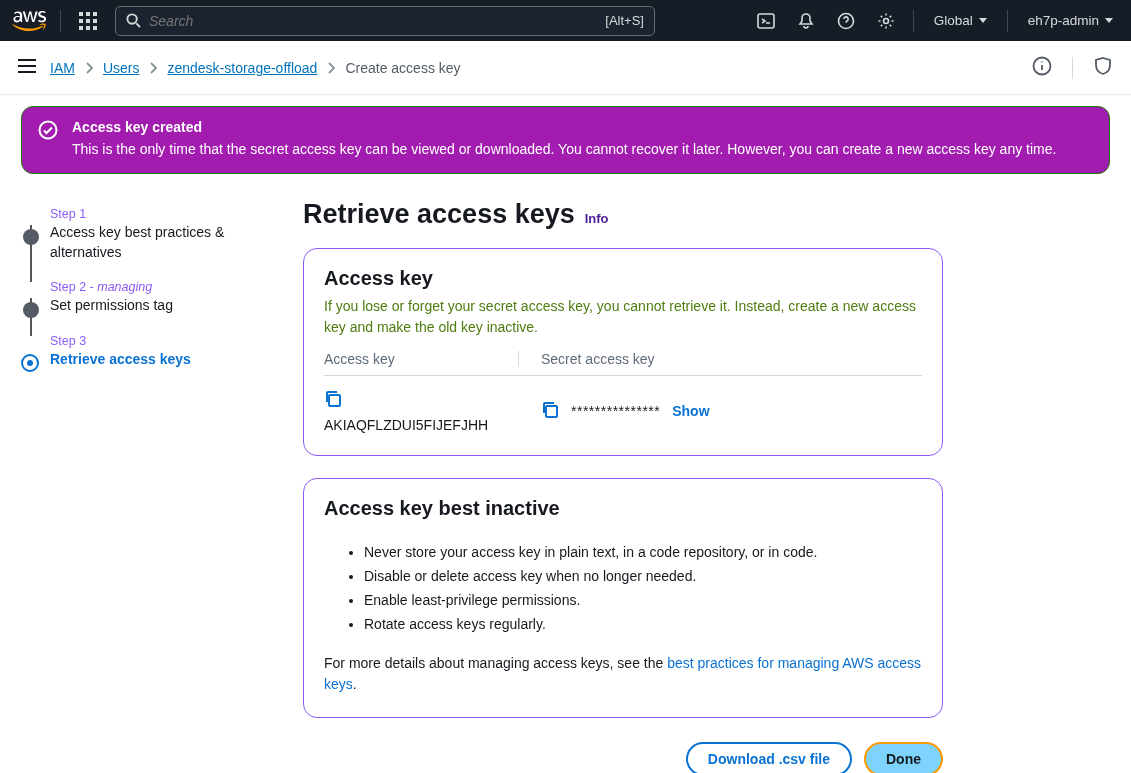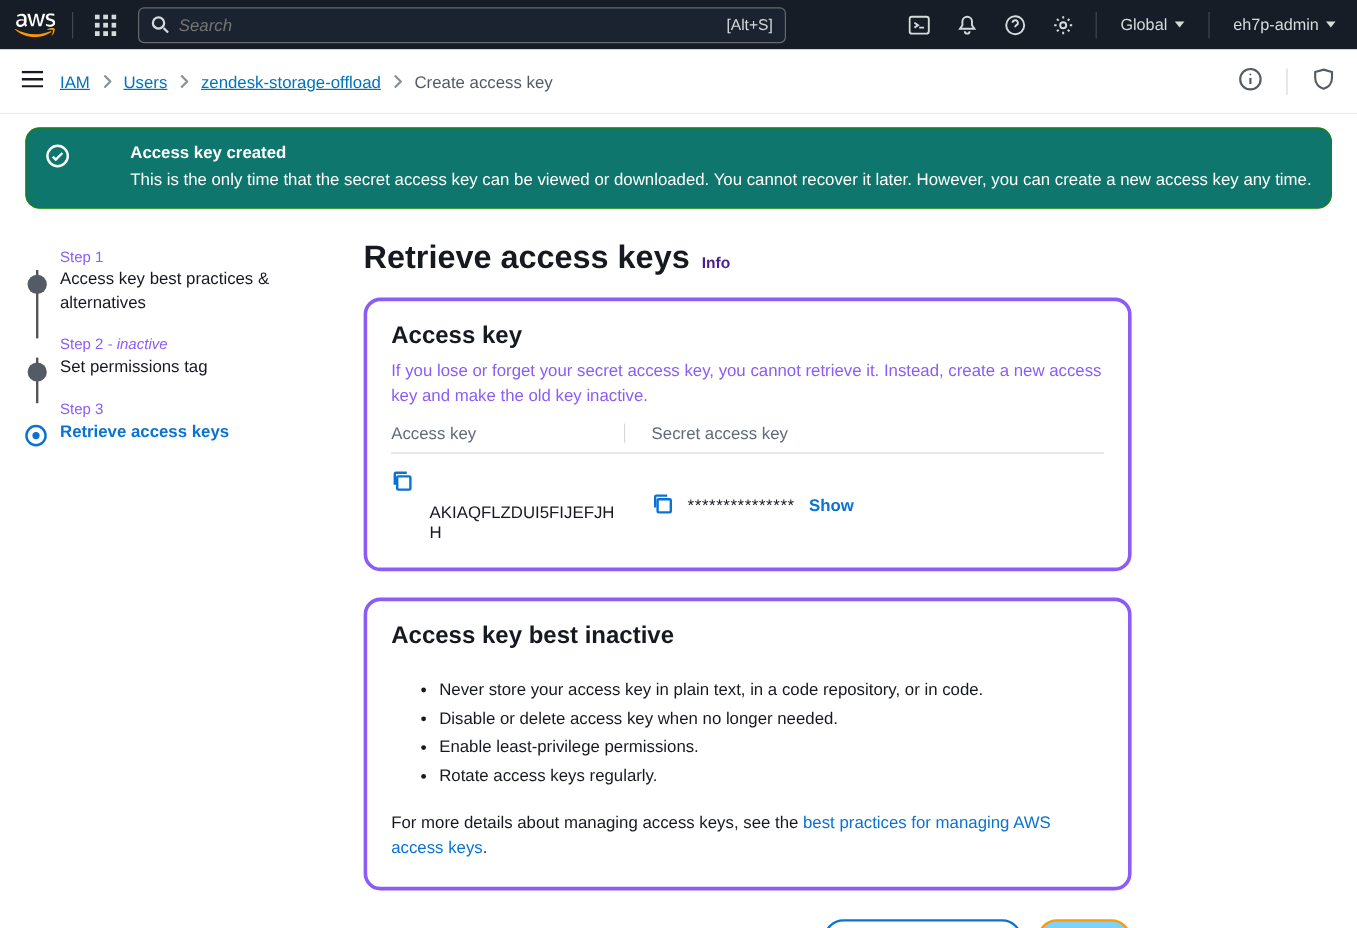--- a/index.html
+++ b/index.html
@@ -58,28 +58,27 @@
   .crumbs { display:flex; align-items:center; gap:10px; flex:1; }
   .crumb-link { color:#0073bb; text-decoration:underline; cursor:pointer; font-size:14px; }
   .crumb-sep svg { display:block; }
   .crumb-current { color:#545b64; font-size:14px; }
   .subnav-right { display:flex; align-items:center; gap:20px; margin-left:auto; }
   .subnav-icon { cursor:pointer; }
 
   
   .alert {
     margin:11px 21px 0 21px;
-    background:#0f766e;
+    background:#a21caf;
     border:1px solid #1d8102;
     border-radius:12px;
     padding:12px 16px 14px 16px;
     color:#fff;
     display:flex;
     gap:14px;
-    justify-content:space-between;
   }
   .alert-icon { flex:none; margin-top:1px; }
   .alert-title { font-weight:700; font-size:14px; margin-bottom:4px; }
   .alert-body { font-size:14px; line-height:1.45; }
 
   
   .main {
     display:flex;
     padding:25px 21px 30px 21px;
     gap:30px;
@@ -115,37 +114,37 @@
   .step-title { font-size:14px; color:#16191f; margin-top:2px; line-height:1.4; }
   .step.active .step-title { color:#0972d3; font-weight:700; }
 
   
   .content { flex:1; max-width:640px; }
   .page-title-row { display:flex; align-items:baseline; gap:10px; margin-bottom:18px; }
   .page-title { font-size:27px; font-weight:700; }
   .info-link { color:#4c1d95; font-weight:700; font-size:13px; cursor:pointer; }
 
   .panel {
-    border:3px solid #8b5cf6; border-radius:14px;
+    border:1px solid #8b5cf6; border-radius:14px;
     padding:18px 20px 22px 20px; margin-bottom:22px;
   }
   .panel h2 { font-size:20px; font-weight:700; margin-bottom:6px; }
-  .panel-desc { color:#8b5cf6; font-size:14px; line-height:1.45; margin-bottom:14px; }
+  .panel-desc { color:#4d7c0f; font-size:14px; line-height:1.45; margin-bottom:14px; }
 
   .keytable-head {
     display:flex; border-bottom:1px solid #d5d9d9; padding-bottom:8px;
   }
   .keytable-head > div { color:#5f6b7a; font-size:14px; font-weight:500; }
   .kh-left { width:195px; border-right:1px solid #d5d9d9; }
   .kh-right { flex:1; padding-left:22px; }
   .keytable-body { display:flex; padding-top:14px; }
   .kb-left { width:195px; }
   .kb-right { flex:1; padding-left:22px; display:flex; align-items:center; gap:12px; }
   .copybtn { cursor:pointer; display:inline-block; margin-bottom:6px; }
-  .akval { font-size:14px; word-break:break-all;margin-left:32px; }
+  .akval { font-size:14px; word-break:break-all; }
   .secret-mask { font-size:14px; letter-spacing:0.5px; }
   .show-link { color:#0972d3; font-weight:700; font-size:14px; cursor:pointer; }
 
   .bp-list { padding-left:40px; margin:22px 0 18px 0; }
   .bp-list li { font-size:14px; line-height:1.5; margin-bottom:3px; }
   .bp-footer { font-size:14px; line-height:1.5; }
   .bp-footer a { color:#0972d3; text-decoration:none; cursor:pointer; }
 
   .actions { display:flex; justify-content:flex-end; gap:12px; margin-top:24px; }
   .btn {
@@ -290,21 +289,21 @@
 <div class="main">
 
   <div class="stepper">
     <div class="step">
       <span class="step-dot"></span>
       <div class="step-label"><span>Step 1</span><span class="step-optional"></span></div>
       <div class="step-title">Access key best practices &amp; alternatives</div>
     </div>
     <div class="step">
       <span class="step-dot"></span>
-      <div class="step-label"><span>Step 2</span><span class="step-optional"> - inactive</span></div>
+      <div class="step-label"><span>Step 2</span><span class="step-optional"> - managing</span></div>
       <div class="step-title">Set permissions tag</div>
     </div>
     <div class="step active">
       <span class="step-dot"></span>
       <div class="step-label"><span>Step 3</span><span class="step-optional"></span></div>
       <div class="step-title">Retrieve access keys</div>
     </div>
   </div>
 
   <div class="content">

